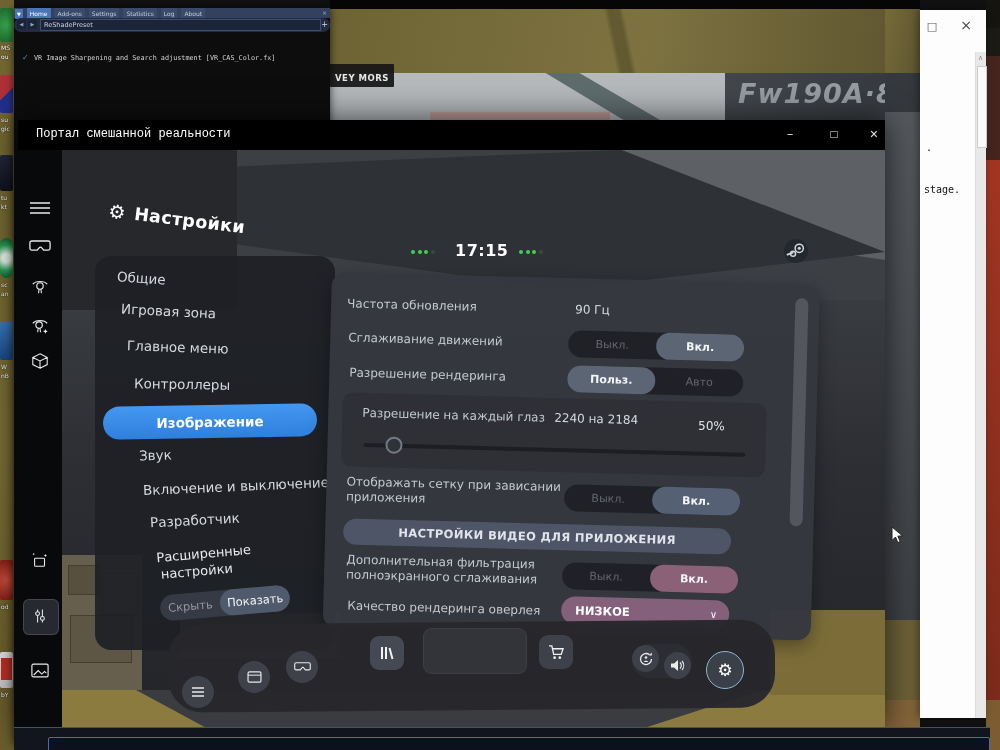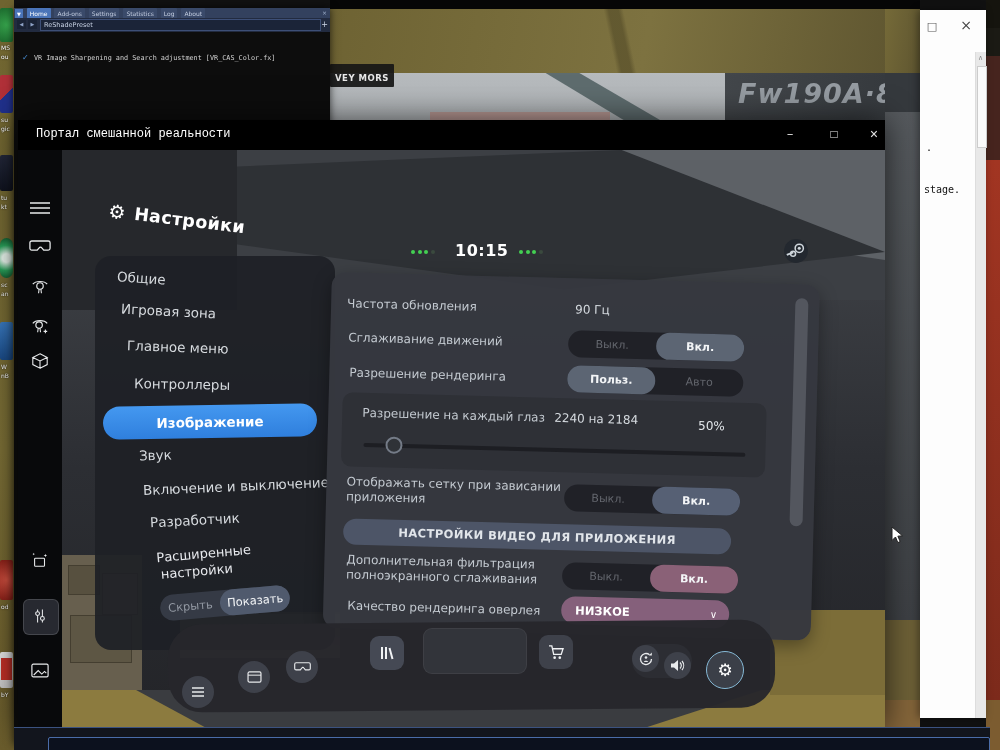--- a/index.html
+++ b/index.html
@@ -90,21 +90,21 @@
       <span style="display:inline-block;background:#4a74b8;color:#fff;padding:0 2px;margin:0 2px 0 1px;font-size:5px;">▼</span>
       <span class="rs-menu-item" style="background:#4a74b8;color:#fff;">Home</span>
       <span class="rs-menu-item">Add-ons</span>
       <span class="rs-menu-item">Settings</span>
       <span class="rs-menu-item">Statistics</span>
       <span class="rs-menu-item">Log</span>
       <span class="rs-menu-item">About</span>
       <span style="position:absolute;right:3px;top:0;color:#9fb0cc;">×</span>
     </div>
 
-    <div class="abs" style="left:0;top:10px;width:316px;height:14px;background:#222b40;">
+    <div class="abs" style="left:0;top:10px;width:316px;height:14px;background:#222b40;border-radius:7px;">
       <span style="position:absolute;left:3px;top:2px;width:9px;height:9px;background:#1a2336;color:#8fa3c8;font-size:5px;text-align:center;line-height:9px;">◀</span>
       <span style="position:absolute;left:14px;top:2px;width:9px;height:9px;background:#1a2336;color:#8fa3c8;font-size:5px;text-align:center;line-height:9px;">▶</span>
       <span style="position:absolute;left:26px;top:1px;width:276px;height:10px;background:#1b2438;border:1px solid #3d4f77;color:#c8d2e4;font-size:6.5px;line-height:10px;padding-left:3px;">ReShadePreset</span>
       <span style="position:absolute;right:2px;top:1px;color:#cdd7e8;font-size:8px;line-height:11px;">+</span>
     </div>
 
 
     <div class="abs" style="left:0;top:39px;width:316px;height:76px;background:#0d0d0d;">
       <span style="position:absolute;left:8px;top:6px;color:#4a90d9;font-size:8px;font-weight:bold;">✓</span>
       <span style="position:absolute;left:20px;top:7px;color:#d2d2d2;font-size:6.8px;font-family:'DejaVu Sans Mono',monospace;">VR Image Sharpening and Search adjustment [VR_CAS_Color.fx]</span>
@@ -195,21 +195,21 @@
         <span style="color:#fff;font-size:19px;">⚙</span>
         <span style="color:#fff;font-size:17.5px;font-weight:bold;letter-spacing:.4px;">Настройки</span>
       </div>
 
       <div class="abs" style="left:349px;top:100px;display:flex;gap:2.5px;">
         <i style="width:4px;height:4px;border-radius:50%;background:#43d052;"></i>
         <i style="width:4px;height:4px;border-radius:50%;background:#43d052;"></i>
         <i style="width:4px;height:4px;border-radius:50%;background:#43d052;"></i>
         <i style="width:4px;height:4px;border-radius:50%;background:#3a4a3e;"></i>
       </div>
-      <div class="abs" style="left:393px;top:91px;color:#fff;font-size:16px;font-weight:bold;letter-spacing:.5px;">10:15</div>
+      <div class="abs" style="left:393px;top:91px;color:#fff;font-size:16px;font-weight:bold;letter-spacing:.5px;">17:15</div>
       <div class="abs" style="left:457px;top:100px;display:flex;gap:2.5px;">
         <i style="width:4px;height:4px;border-radius:50%;background:#43d052;"></i>
         <i style="width:4px;height:4px;border-radius:50%;background:#43d052;"></i>
         <i style="width:4px;height:4px;border-radius:50%;background:#43d052;"></i>
         <i style="width:4px;height:4px;border-radius:50%;background:#3a4a3e;"></i>
       </div>
 
       <div class="abs" style="left:721px;top:88px;">
         <svg width="26" height="26" viewBox="0 0 24 24">
           <circle cx="12" cy="12" r="11" fill="#23282f"></circle>

